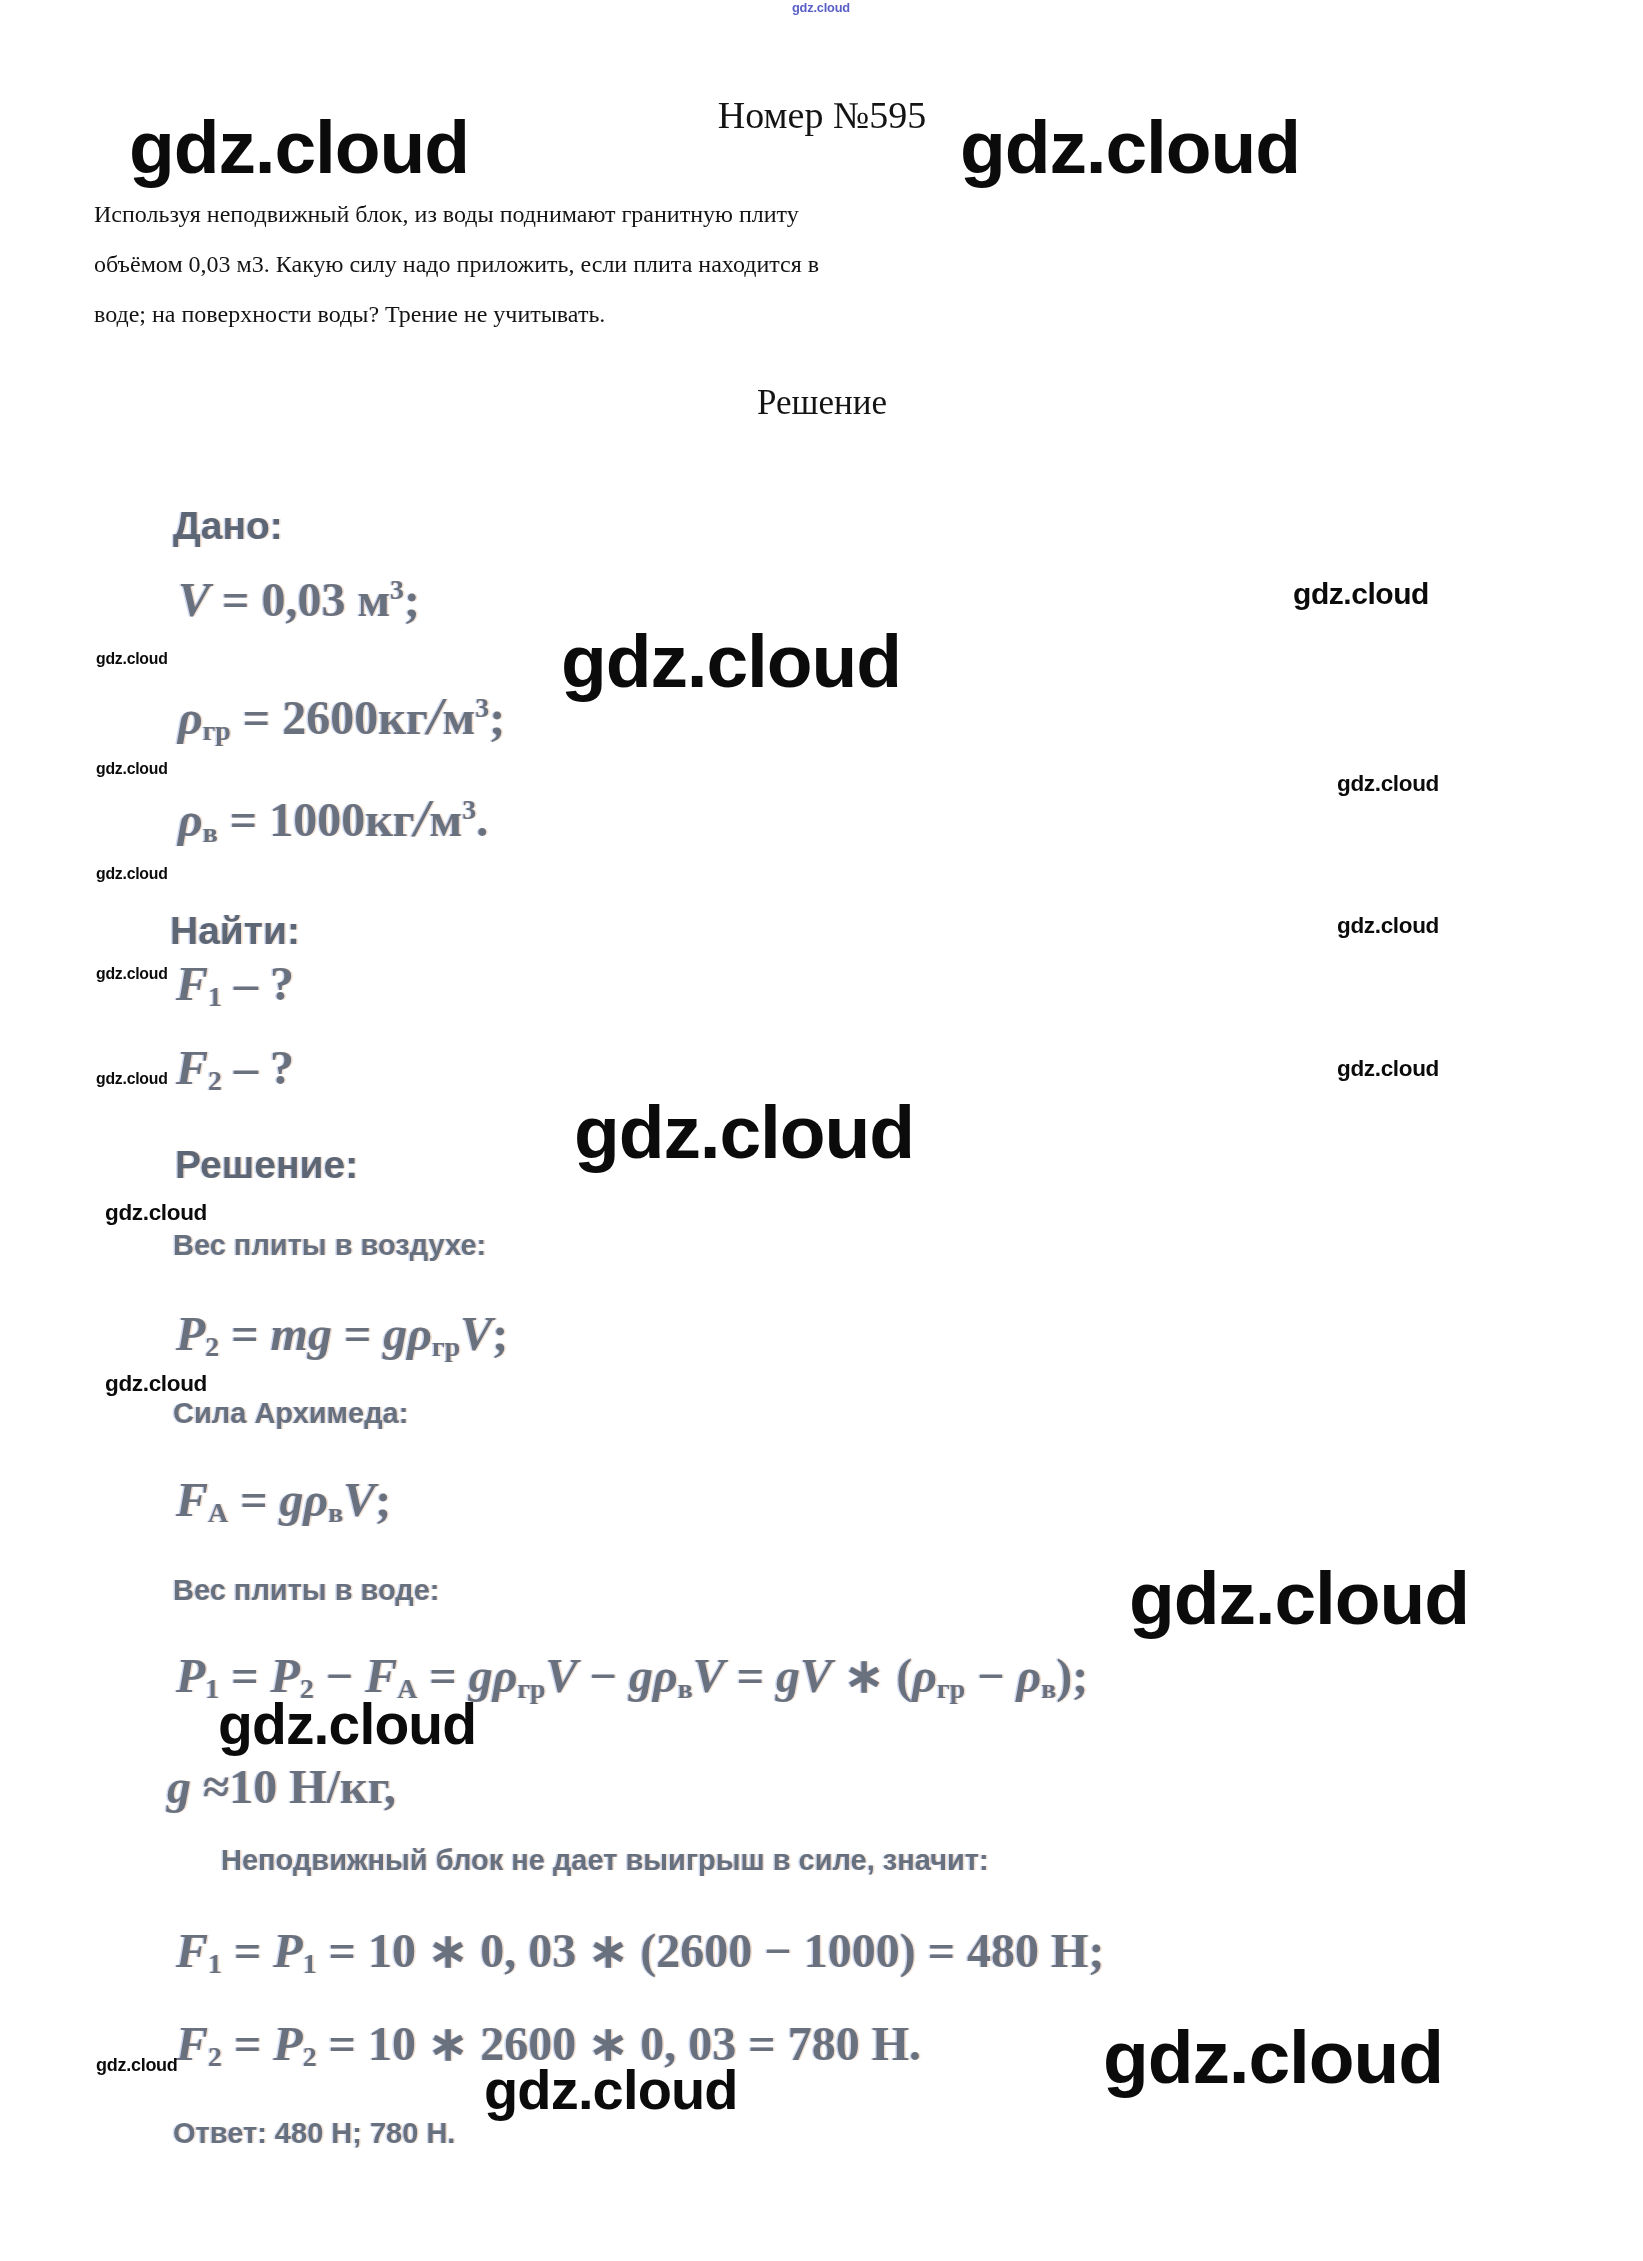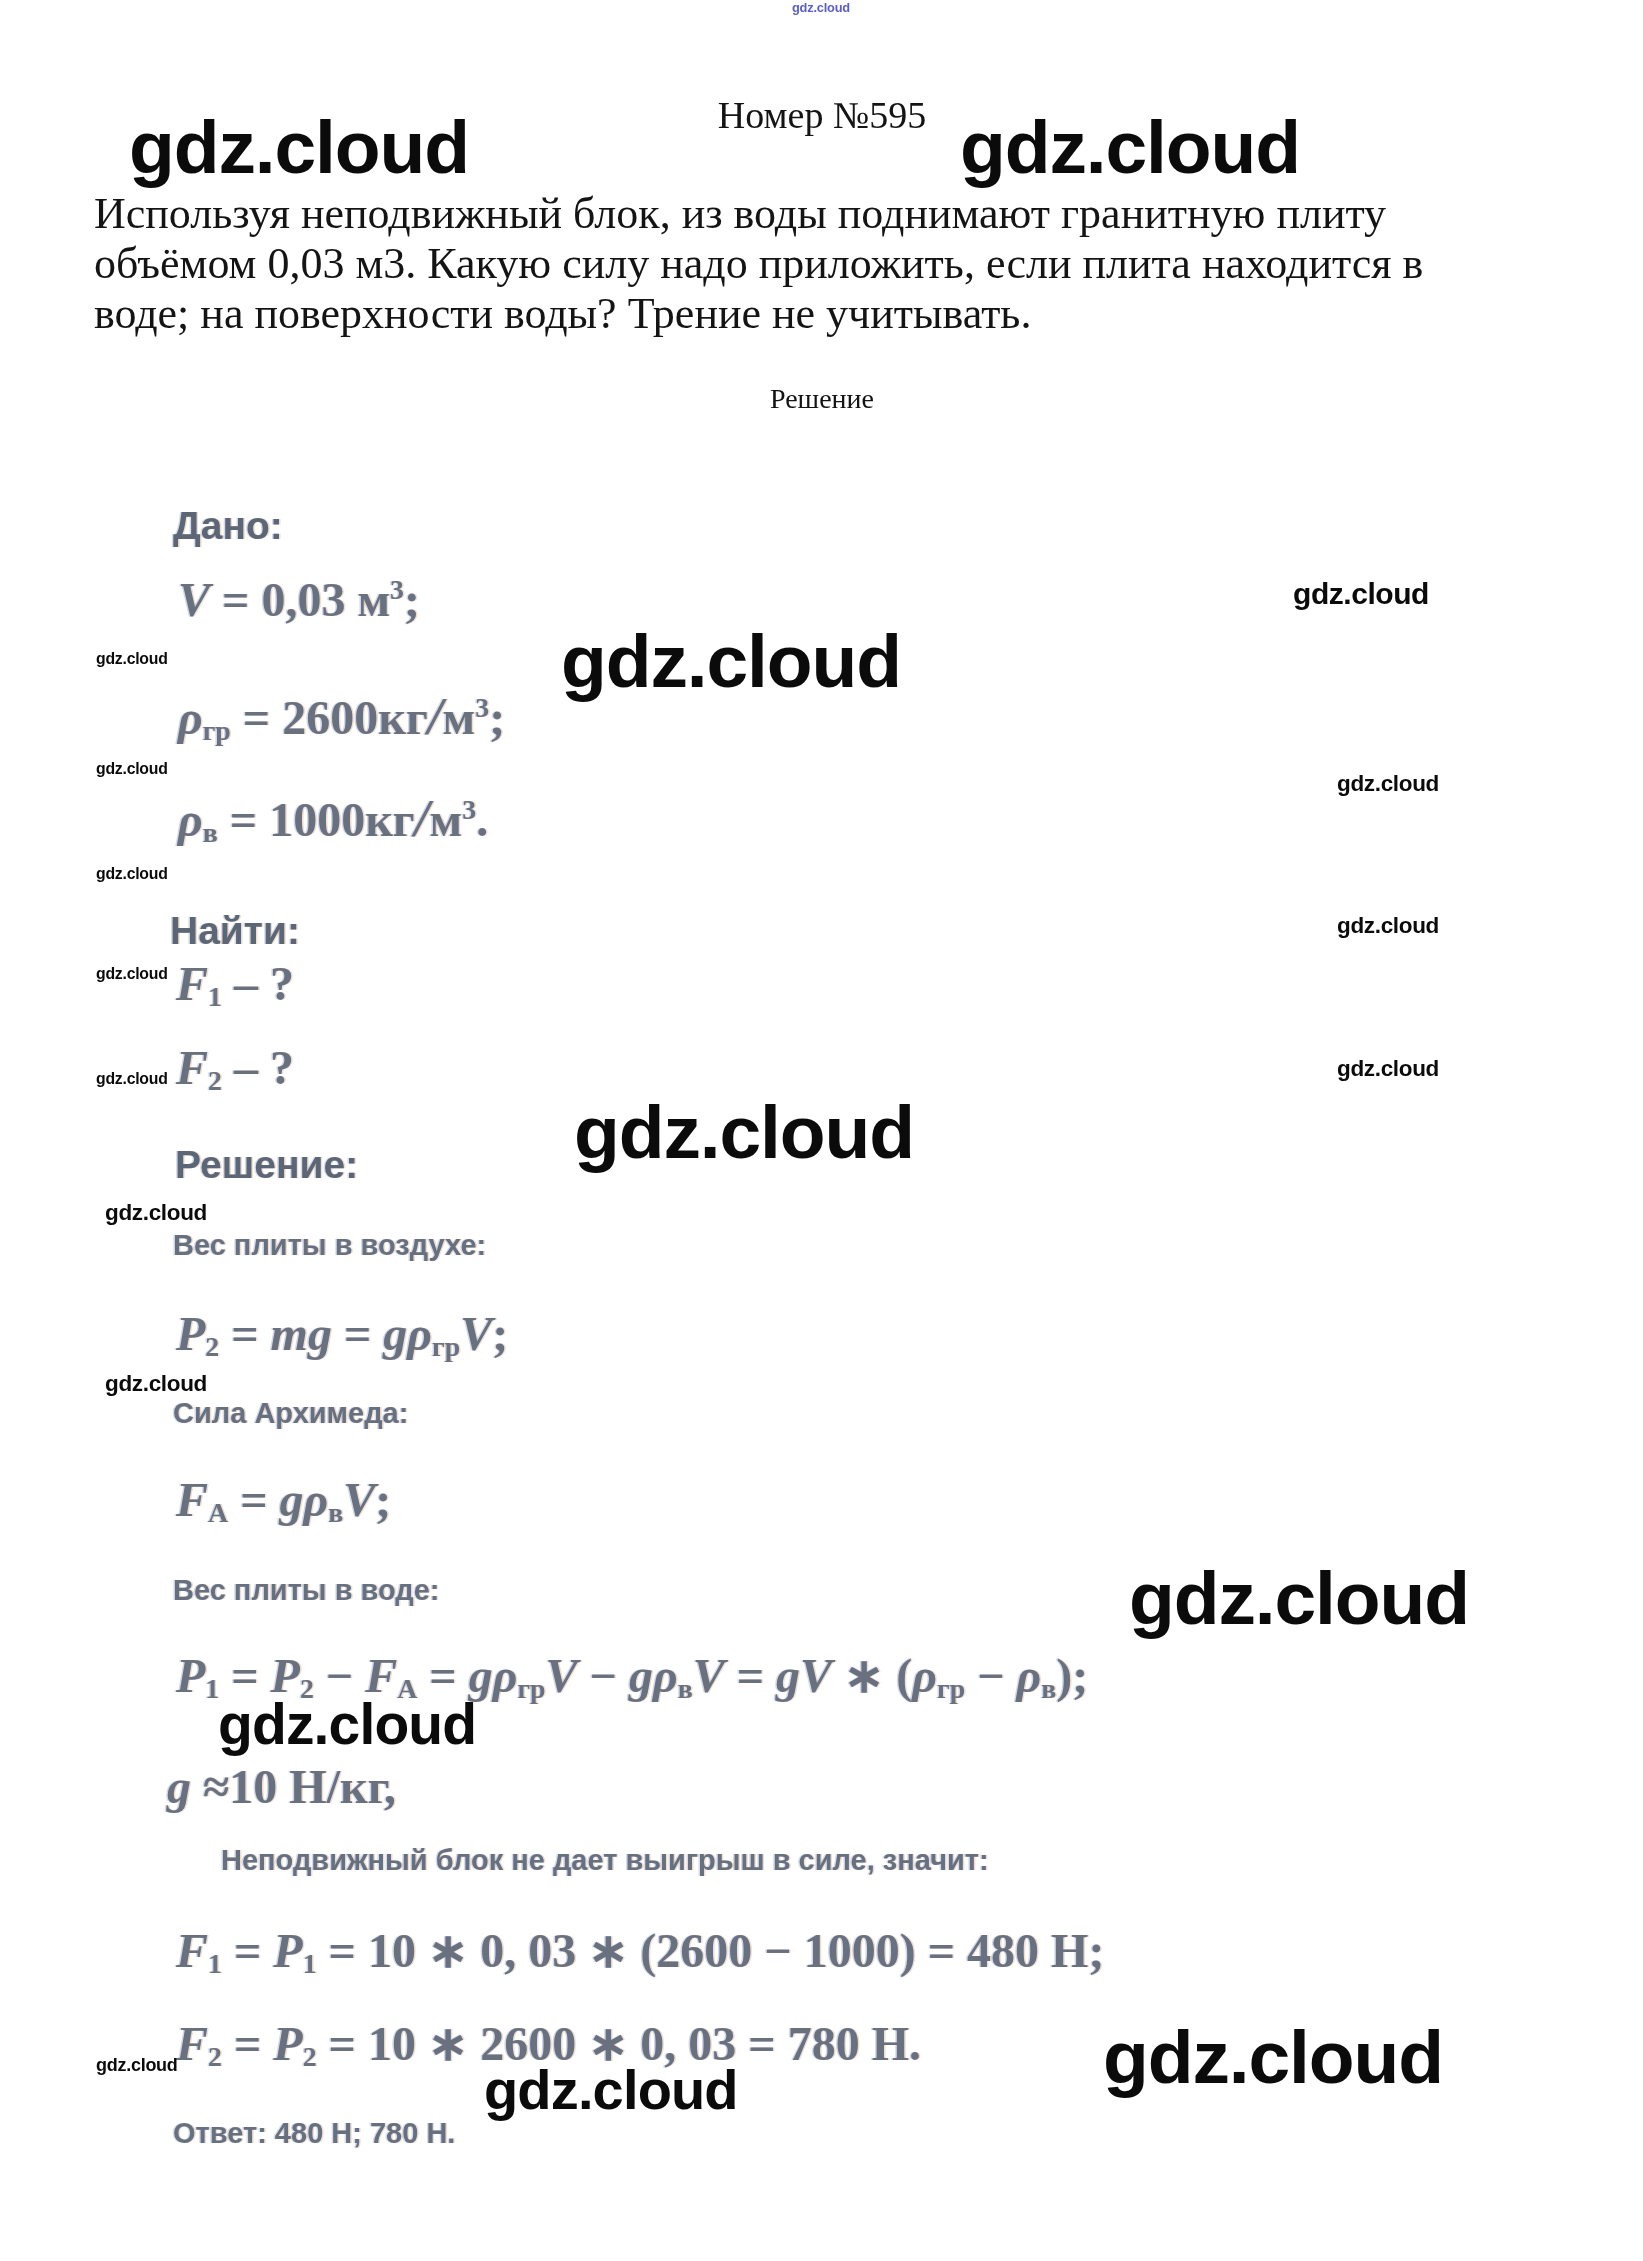--- a/index.html
+++ b/index.html
@@ -21,22 +21,22 @@
     white-space:nowrap;
     user-select:none;
   }
   
   .doc-serif{
     position:absolute;
     font-family:"Liberation Serif",serif;
     color:#141414;
   }
   .page-title{top:93px;left:0;width:100%;text-align:center;font-size:38px;}
-  .problem{top:189px;left:94px;width:1425px;font-size:44px;line-height:50px;}
-  .solution-word{top:383px;left:0;width:100%;text-align:center;font-size:28px;}
+  .problem{top:189px;left:94px;width:1425px;font-size:24px;line-height:50px;}
+  .solution-word{top:383px;left:0;width:100%;text-align:center;font-size:35px;}
   
   .sol-head,.sol-text{
     position:absolute;
     font-family:"Liberation Sans",sans-serif;
     font-weight:700;
     color:#5d6675;
     white-space:nowrap;
     text-shadow:1.5px 0 0 rgba(200,125,60,0.25),-1.5px 0 0 rgba(95,125,205,0.28);
   }
   .sol-head{font-size:39px;}

